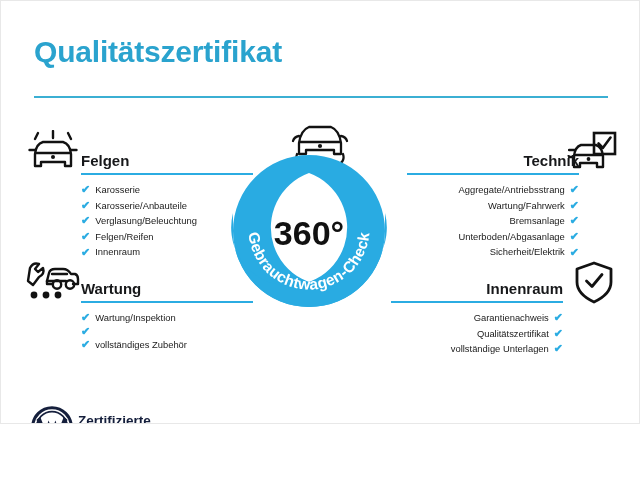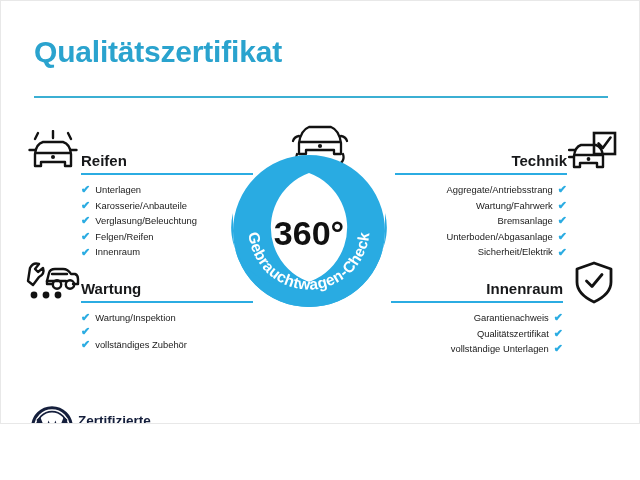--- a/index.html
+++ b/index.html
@@ -84,21 +84,21 @@
 
   
   .right .sec-title{right:0;}
   .right .sec-rule{width:100%;}
   .right .items li{justify-content:flex-end;}
   .right .chk{margin-left:5px;order:2;}
 
   
   #sec-optik   {left:80px; top:140px; width:172px;}
   #sec-wartung {left:80px; top:268px; width:172px;}
-  #sec-technik {left:394px;top:140px; width:172px;text-align:right;}
+  #sec-technik {left:406px;top:140px; width:172px;text-align:right;}
   #sec-garantie{left:390px;top:268px; width:172px;}
 
   .sec-icon{position:absolute;}
   #icon-optik   {left:26px; top:129px;}
   #icon-wartung {left:24px; top:258px;}
   #icon-technik {left:567px;top:129px;}
   #icon-garantie{left:572px;top:259px;}
 
   
   #badge{
@@ -187,27 +187,27 @@
 
   <div class="sec-icon" id="icon-garantie">
     <svg width="42" height="46" viewBox="0 0 42 46">
       <path d="M21 3 L38 9 L38 22 Q38 34 21 42 Q4 34 4 22 L4 9 Z" fill="none" stroke="#121212" stroke-width="2.8" stroke-linejoin="round"></path>
       <path d="M13.5 21 L19 26.5 L29 14.5" fill="none" stroke="#121212" stroke-width="2.8" stroke-linecap="round" stroke-linejoin="round"></path>
     </svg>
   </div>
 
   <div class="section left" id="sec-optik">
     <div class="sec-head">
-      <div class="sec-title">Reifen</div>
+      <div class="sec-title">Felgen</div>
       <div class="sec-rule"></div>
     </div>
     <ul class="items">
       <li>
           <span class="chk">✔</span>
-          <span>Unterlagen</span>
+          <span>Karosserie</span>
         </li>
       <li>
           <span class="chk">✔</span>
           <span>Karosserie/Anbauteile</span>
         </li>
       <li>
           <span class="chk">✔</span>
           <span>Verglasung/Beleuchtung</span>
         </li>
       <li>

